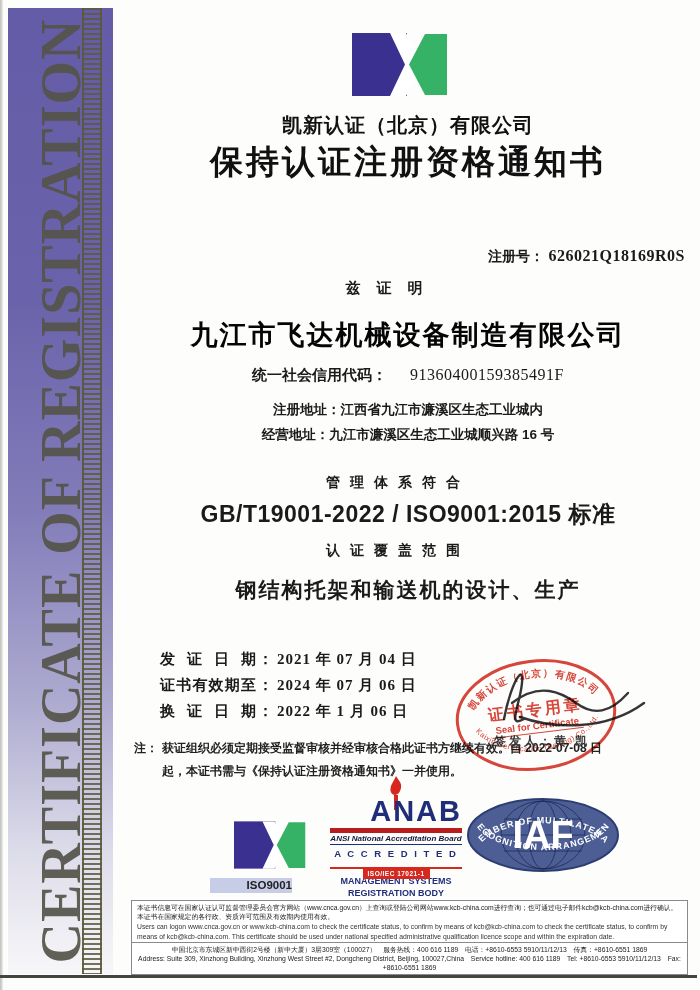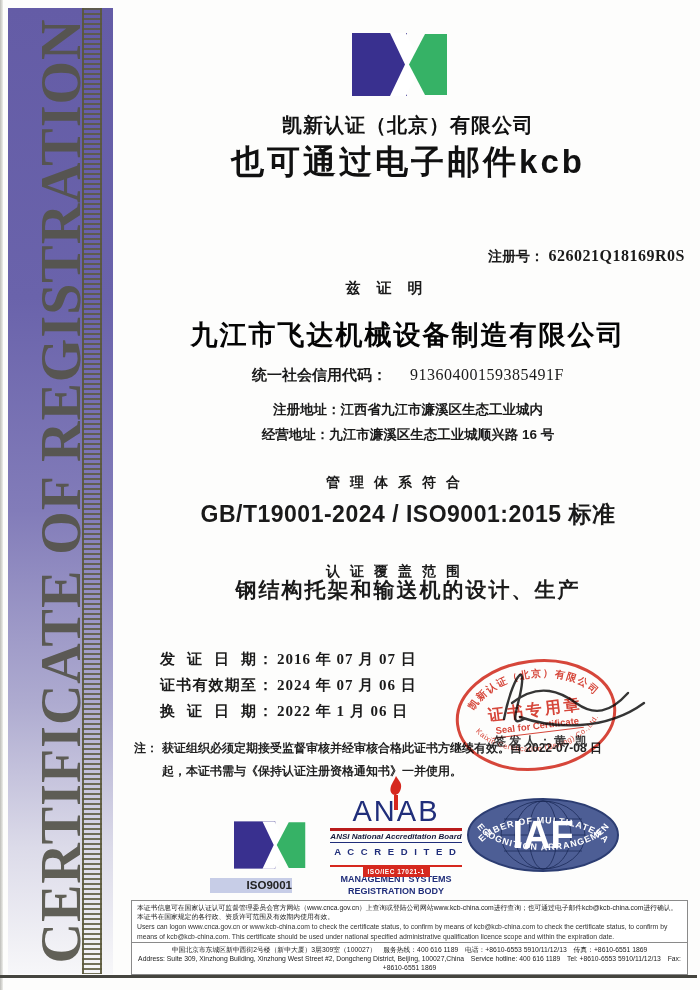--- a/index.html
+++ b/index.html
@@ -29,21 +29,21 @@
   .reg-number{font-family:"Liberation Serif",serif;font-weight:bold;font-size:16px;letter-spacing:.5px;}
   .certify{top:279px;font-weight:bold;font-size:15px;letter-spacing:16px;transform:translateX(-16px);}
   .company-name{top:317px;font-weight:bold;font-size:27px;letter-spacing:2px;color:#050505;}
   .credit-row{top:366px;font-size:15px;}
   .credit-label{font-weight:bold;}
   .credit-value{font-family:"Liberation Serif",serif;font-size:16px;letter-spacing:.5px;margin-left:23px;}
   .addr-row{font-weight:bold;font-size:13.5px;}
   .addr1{top:401px;} .addr2{top:426px;}
   .conform-label{top:474px;font-weight:bold;font-size:14px;letter-spacing:10px;transform:translateX(-10px);}
   .standard-line{top:499px;font-weight:bold;font-size:23px;letter-spacing:.5px;}
-  .scope-label{top:542px;font-weight:bold;font-size:14px;letter-spacing:10px;transform:translateX(-10px);margin-top:21px;}
+  .scope-label{top:542px;font-weight:bold;font-size:14px;letter-spacing:10px;transform:translateX(-10px);}
   .scope-text{top:576px;font-weight:bold;font-size:21px;letter-spacing:2px;}
   
   .dates{position:absolute;left:44px;top:650px;}
   .date-row{height:26px;white-space:nowrap;font-size:15px;font-weight:bold;}
   .date-label{display:inline-block;width:96px;text-align:justify;text-align-last:justify;}
   .date-colon{display:inline-block;margin:0 4px 0 2px;}
   .date-value{font-family:"Liberation Serif",serif;letter-spacing:1px;}
   
   .note{position:absolute;left:18px;top:737px;width:484px;font-size:12px;font-weight:600;
         line-height:23px;color:#222;}
@@ -54,24 +54,24 @@
           letter-spacing:3px;color:#3c3c3c;}
   .seal-svg{position:absolute;left:450px;top:655px;mix-blend-mode:multiply;opacity:.93;}
   .signature-svg{position:absolute;left:482px;top:643px;mix-blend-mode:multiply;opacity:.9;}
   
   .kcb-block{position:absolute;left:196px;top:816px;width:110px;text-align:right;}
   .iso-bar{margin:0 auto;width:82px;height:15px;line-height:15px;background:#c7cde7;
            font-weight:bold;font-size:11.5px;color:#222;}
   .kcb-caption{margin-top:4px;font-family:"Liberation Serif",serif;font-size:15.5px;color:#101010;}
   .anab-block{position:absolute;left:330px;top:776px;width:132px;text-align:center;}
   .torch{position:absolute;left:50%;top:0;transform:translateX(-50%);}
-  .anab-name{position:relative;margin-top:21px;font-weight:normal;font-size:29px;letter-spacing:2px;
-             color:#202e7a;line-height:1;}
+  .anab-name{position:relative;margin-top:21px;font-weight:bold;font-size:29px;letter-spacing:2px;
+             color:#202e7a;line-height:1;text-align:right;}
   .anab-board{margin-top:2px;font-style:italic;font-weight:bold;font-size:8px;color:#151a3c;
-              border-top:3px solid #b91c1c;border-bottom:1px solid #202e7a;padding:1px 0;}
+              border-top:5px solid #b91c1c;border-bottom:1px solid #202e7a;padding:1px 0;}
   .anab-accredited{margin-top:3px;font-weight:bold;font-size:9.5px;letter-spacing:2px;color:#202e7a;}
   .anab-rule{position:relative;margin-top:3px;height:11px;}
   .anab-rule .line{position:absolute;left:0;right:0;top:5px;border-top:2px solid #d6281e;}
   .anab-tag{position:relative;display:inline-block;background:#d6281e;color:#fff;
             font-size:6.5px;font-weight:bold;padding:1.5px 5px;letter-spacing:.5px;}
   .anab-body{margin-top:3px;font-weight:bold;font-size:9px;color:#202e7a;line-height:1.3;}
   .iaf-block{position:absolute;left:464px;top:797px;}
   
   .footer-box{position:absolute;left:131px;top:900px;width:557px;box-sizing:border-box;
     border:1px solid #8a8a8a;background:#fff;font-size:6.8px;line-height:1.35;color:#222;}
@@ -93,21 +93,21 @@
 
   <div class="content">
 
     <svg class="top-logo" width="96" height="63" viewBox="0 0 96 63">
       <rect x="0" y="0" width="55" height="63" fill="#39308f"></rect>
       <polygon points="38,0 54,0 70,31.5 54,63 38,63 53,31.5" fill="#ffffff"></polygon>
       <polygon points="73,1 95,1 95,62 73,62 57,31.5" fill="#36b266"></polygon>
     </svg>
 
     <div class="ctr org-name">凯新认证（北京）有限公司</div>
-    <div class="ctr cert-title">也可通过电子邮件kcb</div>
+    <div class="ctr cert-title">保持认证注册资格通知书</div>
 
     <div class="reg-row">
       <span class="reg-label">注册号：</span>
       <span class="reg-number">626021Q18169R0S</span>
     </div>
 
     <div class="ctr certify">兹证明</div>
 
     <div class="ctr company-name">九江市飞达机械设备制造有限公司</div>
 
@@ -116,27 +116,27 @@
     </div>
 
     <div class="ctr addr-row addr1">
       <span>注册地址：</span><span>江西省九江市濂溪区生态工业城内</span>
     </div>
     <div class="ctr addr-row addr2">
       <span>经营地址：</span><span>九江市濂溪区生态工业城顺兴路 16 号</span>
     </div>
 
     <div class="ctr conform-label">管理体系符合</div>
-    <div class="ctr standard-line">GB/T19001-2024 / ISO9001:2015 标准</div>
+    <div class="ctr standard-line">GB/T19001-2022 / ISO9001:2015 标准</div>
     <div class="ctr scope-label">认证覆盖范围</div>
     <div class="ctr scope-text">钢结构托架和输送机的设计、生产</div>
 
     <div class="dates">
       <div class="date-row">
-        <span class="date-label">发证日期</span><span class="date-colon">：</span><span class="date-value">2016 年 07 月 07 日</span>
+        <span class="date-label">发证日期</span><span class="date-colon">：</span><span class="date-value">2021 年 07 月 04 日</span>
       </div>
       <div class="date-row">
         <span class="date-label">证书有效期至</span><span class="date-colon">：</span><span class="date-value">2024 年 07 月 06 日</span>
       </div>
       <div class="date-row">
         <span class="date-label">换证日期</span><span class="date-colon">：</span><span class="date-value">2022 年 1 月 06 日</span>
       </div>
     </div>
 
     <div class="note">

